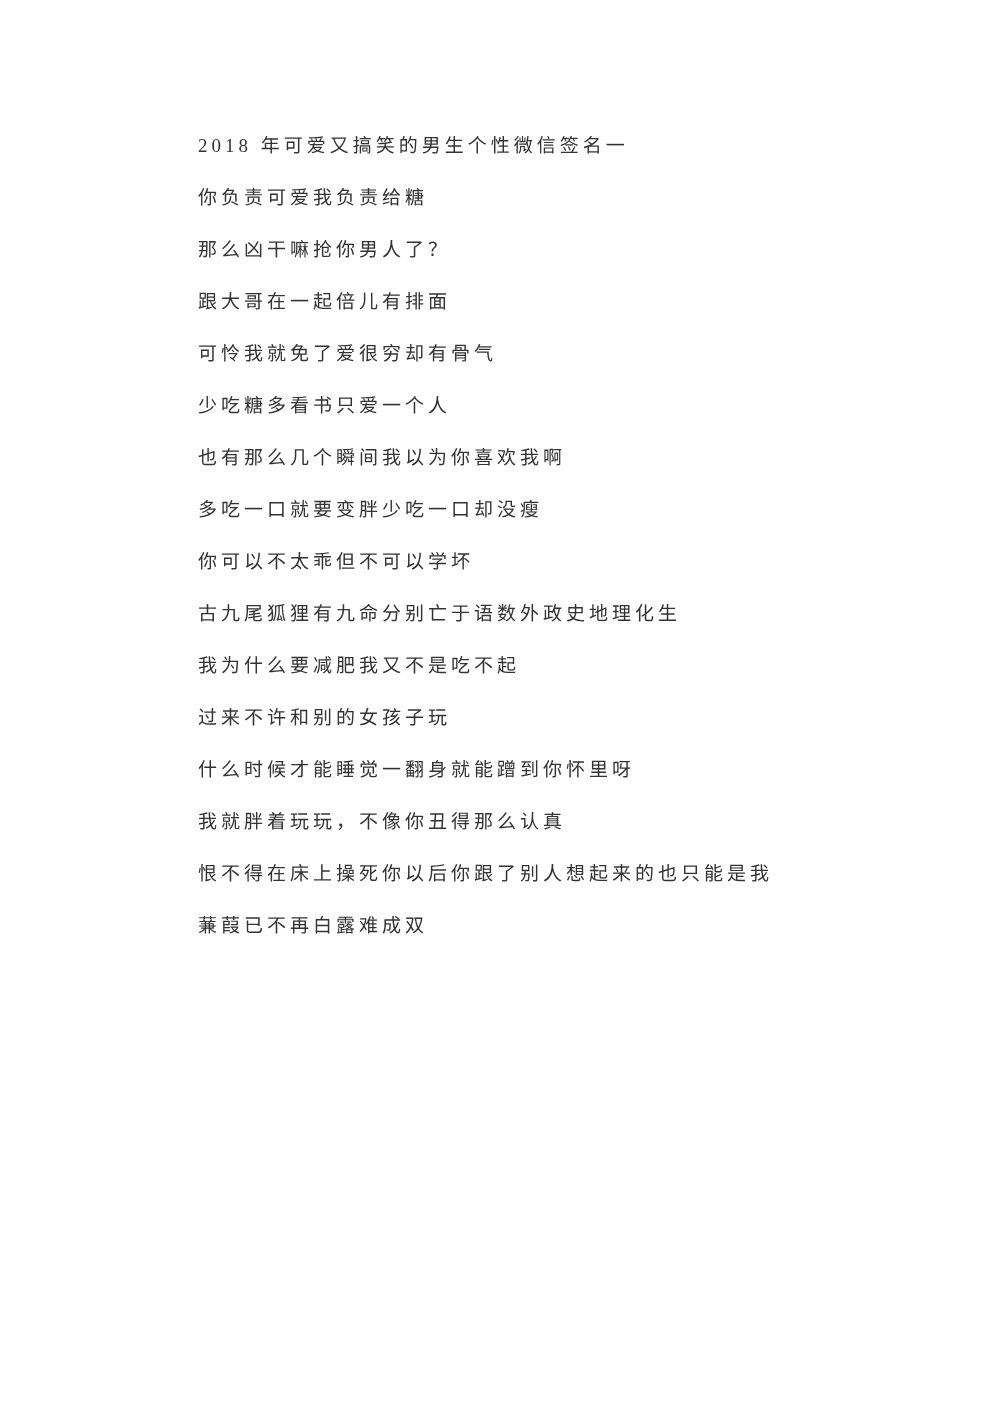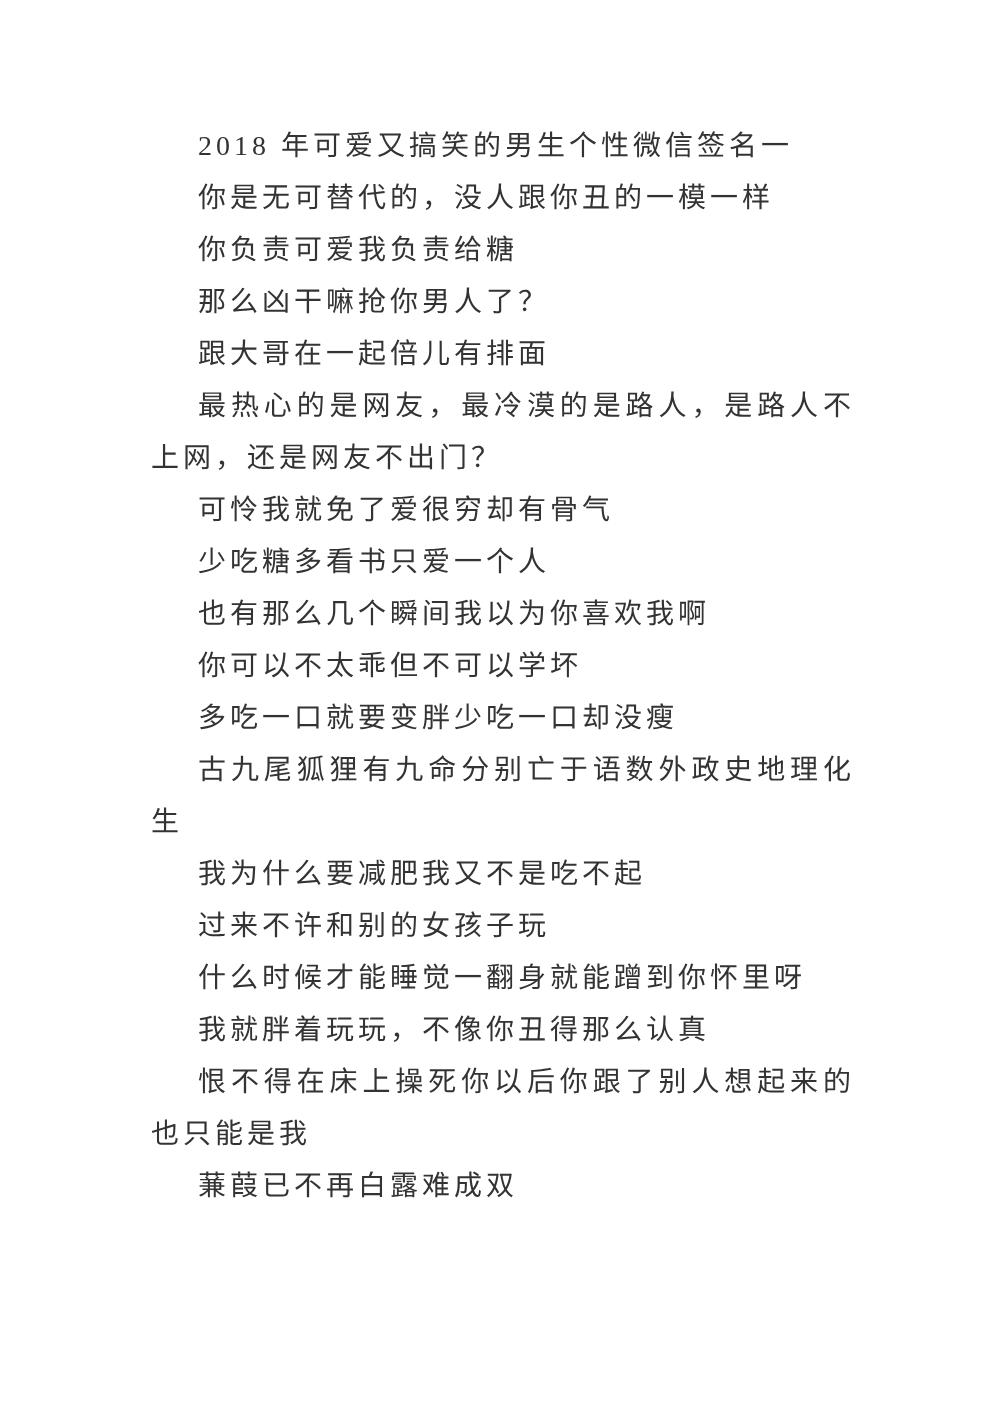--- a/index.html
+++ b/index.html
@@ -21,45 +21,43 @@
     box-sizing: border-box;
   }
   .doc-content {
     box-sizing: border-box;
     padding: 120px 138px 0 151px;
     width: 100%;
   }
   .para {
     margin: 0;
     padding: 0;
-    font-size: 28px;
+    font-size: 19px;
     line-height: 52px;
     letter-spacing: 4px;
     text-indent: 47px;
     color: #333333;
     text-align: justify;
     word-break: break-all;
   }
 </style>
 </head>
 <body>
 
 <div class="page">
   <div class="doc-content">
       <p class="para">2018 年可爱又搞笑的男生个性微信签名一</p>
-      <p class="para">你是无可替代的，没人跟你丑的一模一样</p>
       <p class="para">你负责可爱我负责给糖</p>
       <p class="para">那么凶干嘛抢你男人了？</p>
       <p class="para">跟大哥在一起倍儿有排面</p>
-      <p class="para">最热心的是网友，最冷漠的是路人，是路人不上网，还是网友不出门？</p>
       <p class="para">可怜我就免了爱很穷却有骨气</p>
       <p class="para">少吃糖多看书只爱一个人</p>
       <p class="para">也有那么几个瞬间我以为你喜欢我啊</p>
+      <p class="para">多吃一口就要变胖少吃一口却没瘦</p>
       <p class="para">你可以不太乖但不可以学坏</p>
-      <p class="para">多吃一口就要变胖少吃一口却没瘦</p>
       <p class="para">古九尾狐狸有九命分别亡于语数外政史地理化生</p>
       <p class="para">我为什么要减肥我又不是吃不起</p>
       <p class="para">过来不许和别的女孩子玩</p>
       <p class="para">什么时候才能睡觉一翻身就能蹭到你怀里呀</p>
       <p class="para">我就胖着玩玩，不像你丑得那么认真</p>
       <p class="para">恨不得在床上操死你以后你跟了别人想起来的也只能是我</p>
       <p class="para">蒹葭已不再白露难成双</p>
     </div>
 </div>
 

